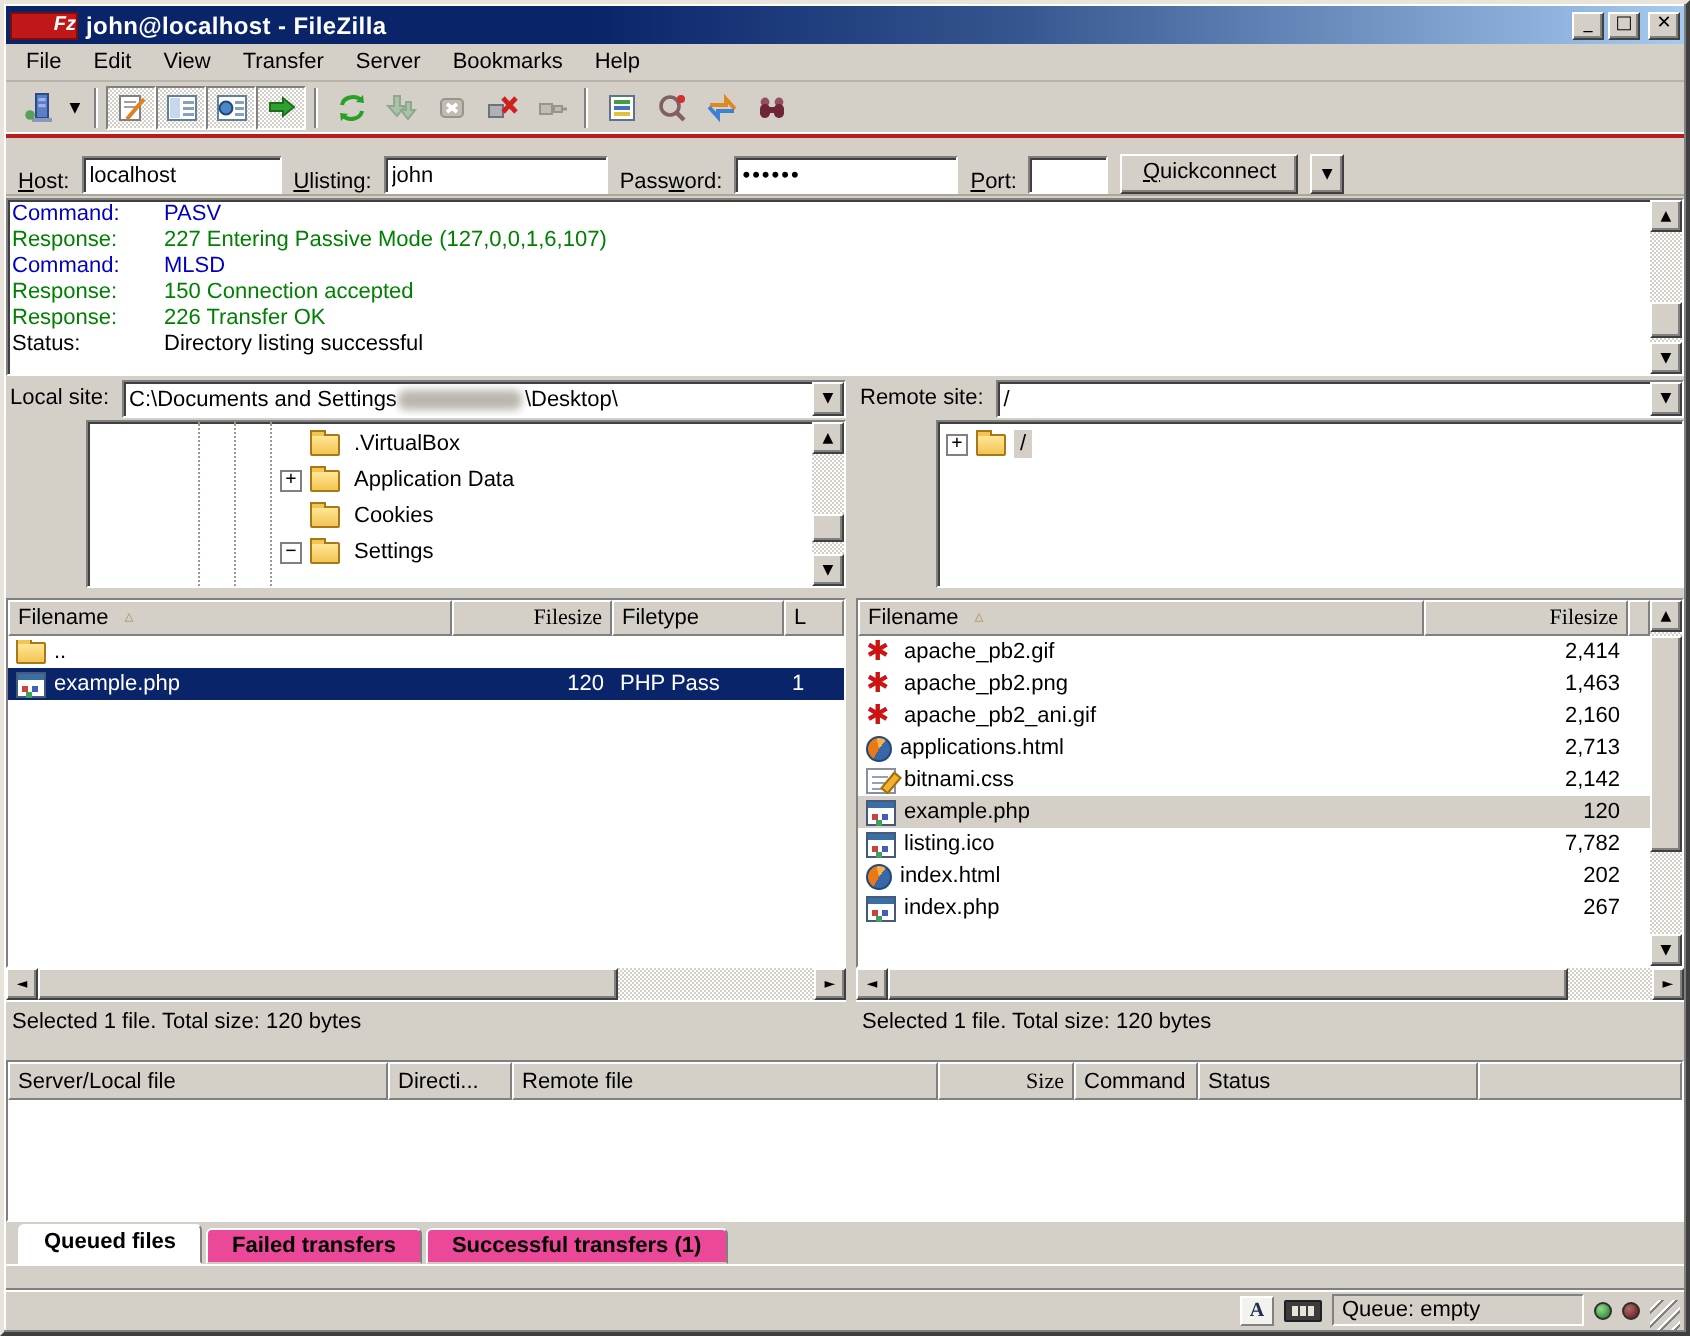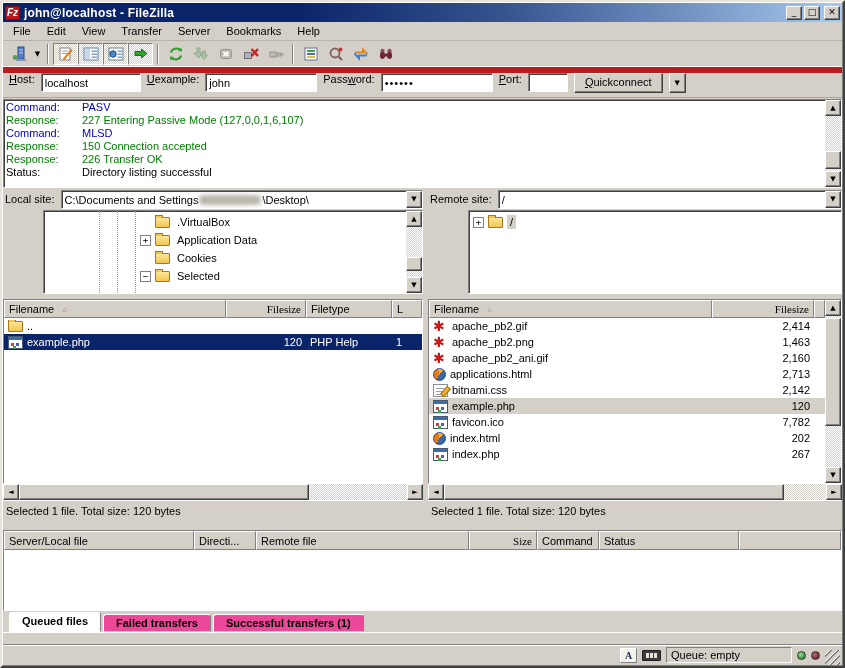--- a/index.html
+++ b/index.html
@@ -5,43 +5,43 @@
   * { box-sizing: border-box; margin: 0; padding: 0; }
   html,body { width:845px; height:668px; }
   body { font-family:"Liberation Sans", sans-serif; font-size:11px; color:#000; }
 
   .win { width:845px; height:668px; background:#d4d0c8; display:flex; flex-direction:column;
          border:2px solid; border-color:#e8e4dc #404040 #404040 #e8e4dc; box-shadow: inset -1px -1px 0 #808080, inset 1px 1px 0 #fff; padding:1px; }
 
   
   .titlebar { height:19px; flex:none; display:flex; align-items:center; padding:0 2px;
               background:linear-gradient(90deg,#0a246a 0%,#0a246a 35%,#35558f 60%,#a6caf0 100%); }
-  .appicon { width:15px; height:14px; background:#c01818; border:1px solid #7a0e0e; color:#fff;
-             font-weight:bold; font-style:italic; font-size:10px; line-height:12px; text-align:center; margin-right:4px; flex:none;}
+  .appicon { width:34px; height:14px; background:#c01818; border:1px solid #7a0e0e; color:#fff;
+             font-weight:bold; font-style:italic; font-size:10px; line-height:12px; text-align:right; margin-right:4px; flex:none;}
   .title { color:#fff; font-weight:bold; font-size:12px; flex:1; white-space:nowrap; letter-spacing:.2px; }
   .winbtns { display:flex; gap:2px; }
   .wbtn { width:16px; height:14px; background:#d4d0c8; border:1px solid; border-color:#fff #404040 #404040 #fff;
           box-shadow:inset -1px -1px 0 #808080; font-size:9px; line-height:11px; text-align:center; font-family:"DejaVu Sans",sans-serif; }
   .wbtn.close { margin-left:2px; }
 
   
   .menubar { height:19px; flex:none; display:flex; align-items:center; padding-left:2px; border-bottom:1px solid #b8b4ac;}
   .mitem { padding:2px 8px; }
 
   
   .toolbar { height:26px; flex:none; display:flex; align-items:center; padding-left:4px; border-bottom:1px solid #fff; }
   .tbtn { width:25px; height:22px; display:flex; align-items:center; justify-content:center; border:1px solid transparent; }
   .tbtn.pressed { border-color:#808080 #fff #fff #808080;
                   background-image:conic-gradient(#fff 25%, transparent 0 50%, #fff 0 75%, transparent 0); background-size:2px 2px; background-color:#d4d0c8; }
   .tbtn svg { width:16px; height:16px; }
   .tsep { width:2px; height:20px; border-left:1px solid #808080; border-right:1px solid #fff; margin:0 4px; }
   .darr { font-size:7px; width:11px; text-align:center; font-family:"DejaVu Sans",sans-serif; }
 
   
-  .qc { height:31px; flex:none; display:flex; align-items:flex-start; gap:6px; padding:0 6px; border-top:6px solid #b91c1c; border-bottom:1px solid #aca899;}
+  .qc { height:31px; flex:none; display:flex; align-items:flex-end; gap:6px; padding:0 6px; border-top:2px solid #b91c1c; border-bottom:1px solid #aca899;}
   .qc label { white-space:nowrap; }
   .qc input { height:19px; font:11px "Liberation Sans",sans-serif; padding:0 3px; outline:none;
               border:1px solid; border-color:#808080 #fff #fff #808080; box-shadow:inset 1px 1px 0 #404040; }
   .in-host{width:100px;} .in-user{width:112px;} .in-pass{width:112px; letter-spacing:1px;} .in-port{width:40px;}
   .btn { background:#d4d0c8; border:1px solid; border-color:#fff #404040 #404040 #fff; box-shadow:inset -1px -1px 0 #808080;
          font:11px "Liberation Sans",sans-serif; padding:2px 10px; height:20px; }
   .qc .combo-arrow { width:17px; height:20px; }
   u { text-decoration:underline; }
 
   
@@ -284,21 +284,21 @@
           <rect x="2" y="6" width="5" height="7" rx="2.4" fill="#6e2636"></rect>
           <rect x="9" y="6" width="5" height="7" rx="2.4" fill="#6e2636"></rect>
           <rect x="6.5" y="7.5" width="3" height="3" fill="#6e2636"></rect>
         </svg>
     </span>
   </div>
 
   <div class="qc">
     <label><u>H</u><span>ost:</span></label>
     <input class="in-host" value="localhost" style="">
-    <label><u>U</u><span>example:</span></label>
+    <label><u>U</u><span>listing:</span></label>
     <input class="in-user" value="john" style="">
     <label><span>Pass</span><u>w</u><span>ord:</span></label>
     <input class="in-pass" value="••••••" style="">
     <label><u>P</u><span>ort:</span></label>
     <input class="in-port" value="" style="">
     <span class="btn"><u>Q</u><span>uickconnect</span></span>
     <span class="combo-arrow">▼</span>
   </div>
 
   <div class="log">
@@ -367,21 +367,21 @@
               <span class="tlabel">Application Data</span>
             </div>
           <div class="trow">
               <span class="expander none"></span>
               <span class="fi fi-folder"></span>
               <span class="tlabel">Cookies</span>
             </div>
           <div class="trow">
               <span class="expander">−</span>
               <span class="fi fi-folder"></span>
-              <span class="tlabel">Selected</span>
+              <span class="tlabel">Settings</span>
             </div>
         </div>
         <div class="vscroll">
           <span class="sbtn">▲</span>
           <span class="strack">
               <span class="thumb" style="left:0;right:0;bottom:6px;height:14px;"></span>
             </span>
           <span class="sbtn">▼</span>
         </div>
       </div>
@@ -406,21 +406,21 @@
               <span class="fcell lc-size right"></span>
               <span class="fcell lc-type"></span>
               <span class="fcell lc-mod"></span>
             </div>
             <div class="frow selected">
               <span class="fcell lc-name">
                   <span class="fi fi-win"></span>
                   <span>example.php</span>
                 </span>
               <span class="fcell lc-size right">120</span>
-              <span class="fcell lc-type">PHP Help</span>
+              <span class="fcell lc-type">PHP Pass</span>
               <span class="fcell lc-mod">1</span>
             </div>
           </div>
         </div>
       </div>
       <div class="hscroll">
         <span class="sbtn">◄</span>
         <span class="strack">
             <span class="thumb" style="top:0;bottom:0;left:0;width:290px;"></span>
           </span>
@@ -498,21 +498,21 @@
             <div class="frow inactive-selected">
                 <span class="fcell rc-name">
                   <span class="fi fi-win"></span>
                   <span>example.php</span>
                 </span>
                 <span class="fcell rc-size right">120</span>
               </div>
             <div class="frow">
                 <span class="fcell rc-name">
                   <span class="fi fi-win"></span>
-                  <span>favicon.ico</span>
+                  <span>listing.ico</span>
                 </span>
                 <span class="fcell rc-size right">7,782</span>
               </div>
             <div class="frow">
                 <span class="fcell rc-name">
                   <span class="fi fi-firefox"></span>
                   <span>index.html</span>
                 </span>
                 <span class="fcell rc-size right">202</span>
               </div>

